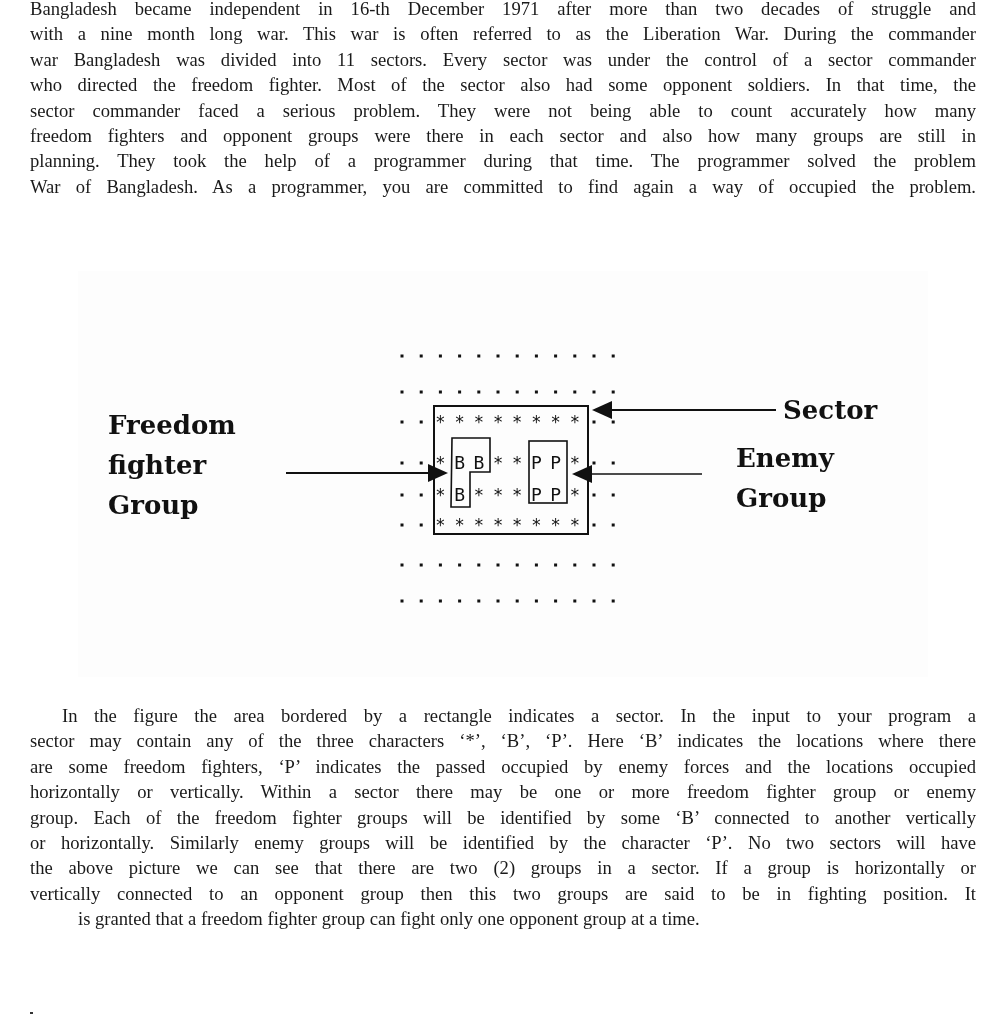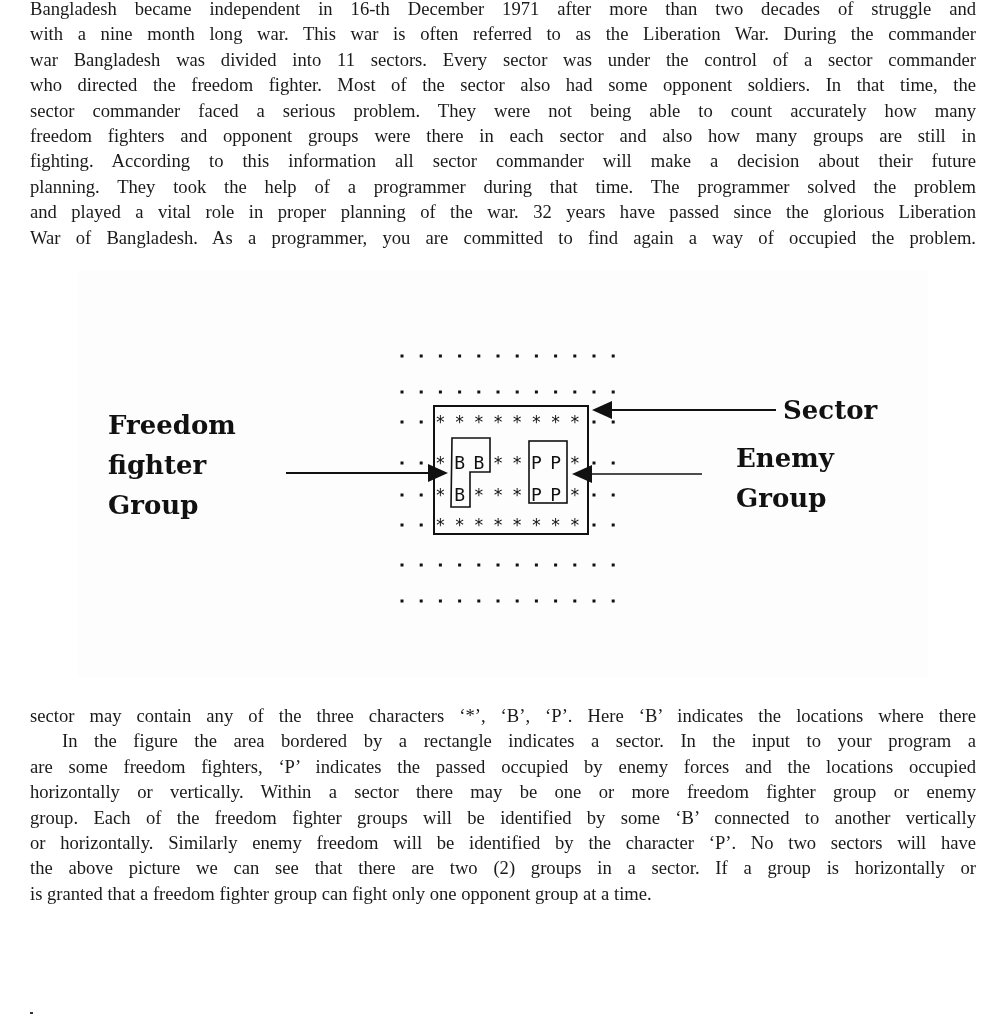--- a/index.html
+++ b/index.html
@@ -2,43 +2,41 @@
 <html><head>
 <meta charset="utf-8">
 <style>
   html, body { margin: 0; padding: 0; background: #ffffff; }
   body { width: 1006px; height: 1019px; position: relative; overflow: hidden;
          font-family: "DejaVu Serif", "Liberation Serif", serif; color: #1a1a1a; }
   .para { position: absolute; left: 30px; width: 946px; }
   .line { display: block; height: 25.4px; line-height: 25.4px; font-size: 18.6px;
           font-family: "Liberation Serif", "DejaVu Serif", serif;
           text-align: justify; text-align-last: justify; white-space: nowrap; overflow: hidden; }
-  .line.last { text-align-last: left; }
+  .line.last { text-align-last: left; margin-left: 48px; }
   .line.indent { text-indent: 32px; }
   #para1 { top: -4px; }
   #para2 { top: 703px; }
   #figure { position: absolute; left: 78px; top: 271px; width: 850px; height: 406px; background: #fdfdfd; }
   .fig-label { font-family: "DejaVu Serif", "Liberation Serif", serif; font-weight: bold; font-size: 26px; fill: #111; }
   .cell-char { font-family: "DejaVu Sans Mono", "Liberation Mono", monospace; font-size: 18px; fill: #111; }
   .star { font-family: "DejaVu Sans Mono", monospace; font-size: 17px; fill: #111; }
   #footer-mark { position: absolute; left: 30px; top: 1012px; width: 3px; height: 2px; background: #333; }
 </style>
 </head>
 <body>
 
 <div class="para" id="para1">
   <span class="line">Bangladesh became independent in 16-th December 1971 after more than two decades of struggle and</span>
   <span class="line">with a nine month long war. This war is often referred to as the Liberation War. During the commander</span>
   <span class="line">war Bangladesh was divided into 11 sectors. Every sector was under the control of a sector commander</span>
   <span class="line">who directed the freedom fighter. Most of the sector also had some opponent soldiers. In that time, the</span>
   <span class="line">sector commander faced a serious problem. They were not being able to count accurately how many</span>
   <span class="line">freedom fighters and opponent groups were there in each sector and also how many groups are still in</span>
-  <span class="line">fighting. According to this information all sector commander will make a decision about their future</span>
   <span class="line">planning. They took the help of a programmer during that time. The programmer solved the problem</span>
-  <span class="line">and played a vital role in proper planning of the war. 32 years have passed since the glorious Liberation</span>
   <span class="line">War of Bangladesh. As a programmer, you are committed to find again a way of occupied the problem.</span>
 </div>
 
 <div id="figure">
   <svg width="850" height="406" viewBox="0 0 850 406">
     <g id="dot-grid">
         <rect x="322.5" y="83.5" width="3" height="3" fill="#111"></rect>
         <rect x="341.7" y="83.5" width="3" height="3" fill="#111"></rect>
         <rect x="360.9" y="83.5" width="3" height="3" fill="#111"></rect>
         <rect x="380.1" y="83.5" width="3" height="3" fill="#111"></rect>
@@ -160,23 +158,24 @@
     <text class="fig-label" x="30" y="163">Freedom</text>
     <text class="fig-label" x="30" y="203">fighter</text>
     <text class="fig-label" x="30" y="243">Group</text>
     <text class="fig-label" x="705" y="148">Sector</text>
     <text class="fig-label" x="658" y="196">Enemy</text>
     <text class="fig-label" x="658" y="236">Group</text>
   </svg>
 </div>
 
 <div class="para" id="para2">
+  <span class="line indent">In the figure the area bordered by a rectangle indicates a sector. In the input to your program a</span>
   <span class="line">sector may contain any of the three characters ‘*’, ‘B’, ‘P’. Here ‘B’ indicates the locations where there</span>
-  <span class="line indent">In the figure the area bordered by a rectangle indicates a sector. In the input to your program a</span>
   <span class="line">are some freedom fighters, ‘P’ indicates the passed occupied by enemy forces and the locations occupied</span>
   <span class="line">horizontally or vertically. Within a sector there may be one or more freedom fighter group or enemy</span>
   <span class="line">group. Each of the freedom fighter groups will be identified by some ‘B’ connected to another vertically</span>
-  <span class="line">or horizontally. Similarly enemy freedom will be identified by the character ‘P’. No two sectors will have</span>
+  <span class="line">or horizontally. Similarly enemy groups will be identified by the character ‘P’. No two sectors will have</span>
   <span class="line">the above picture we can see that there are two (2) groups in a sector. If a group is horizontally or</span>
+  <span class="line">vertically connected to an opponent group then this two groups are said to be in fighting position. It</span>
   <span class="line last">is granted that a freedom fighter group can fight only one opponent group at a time.</span>
 </div>
 
 <div id="footer-mark"></div>
 
 </body></html>

